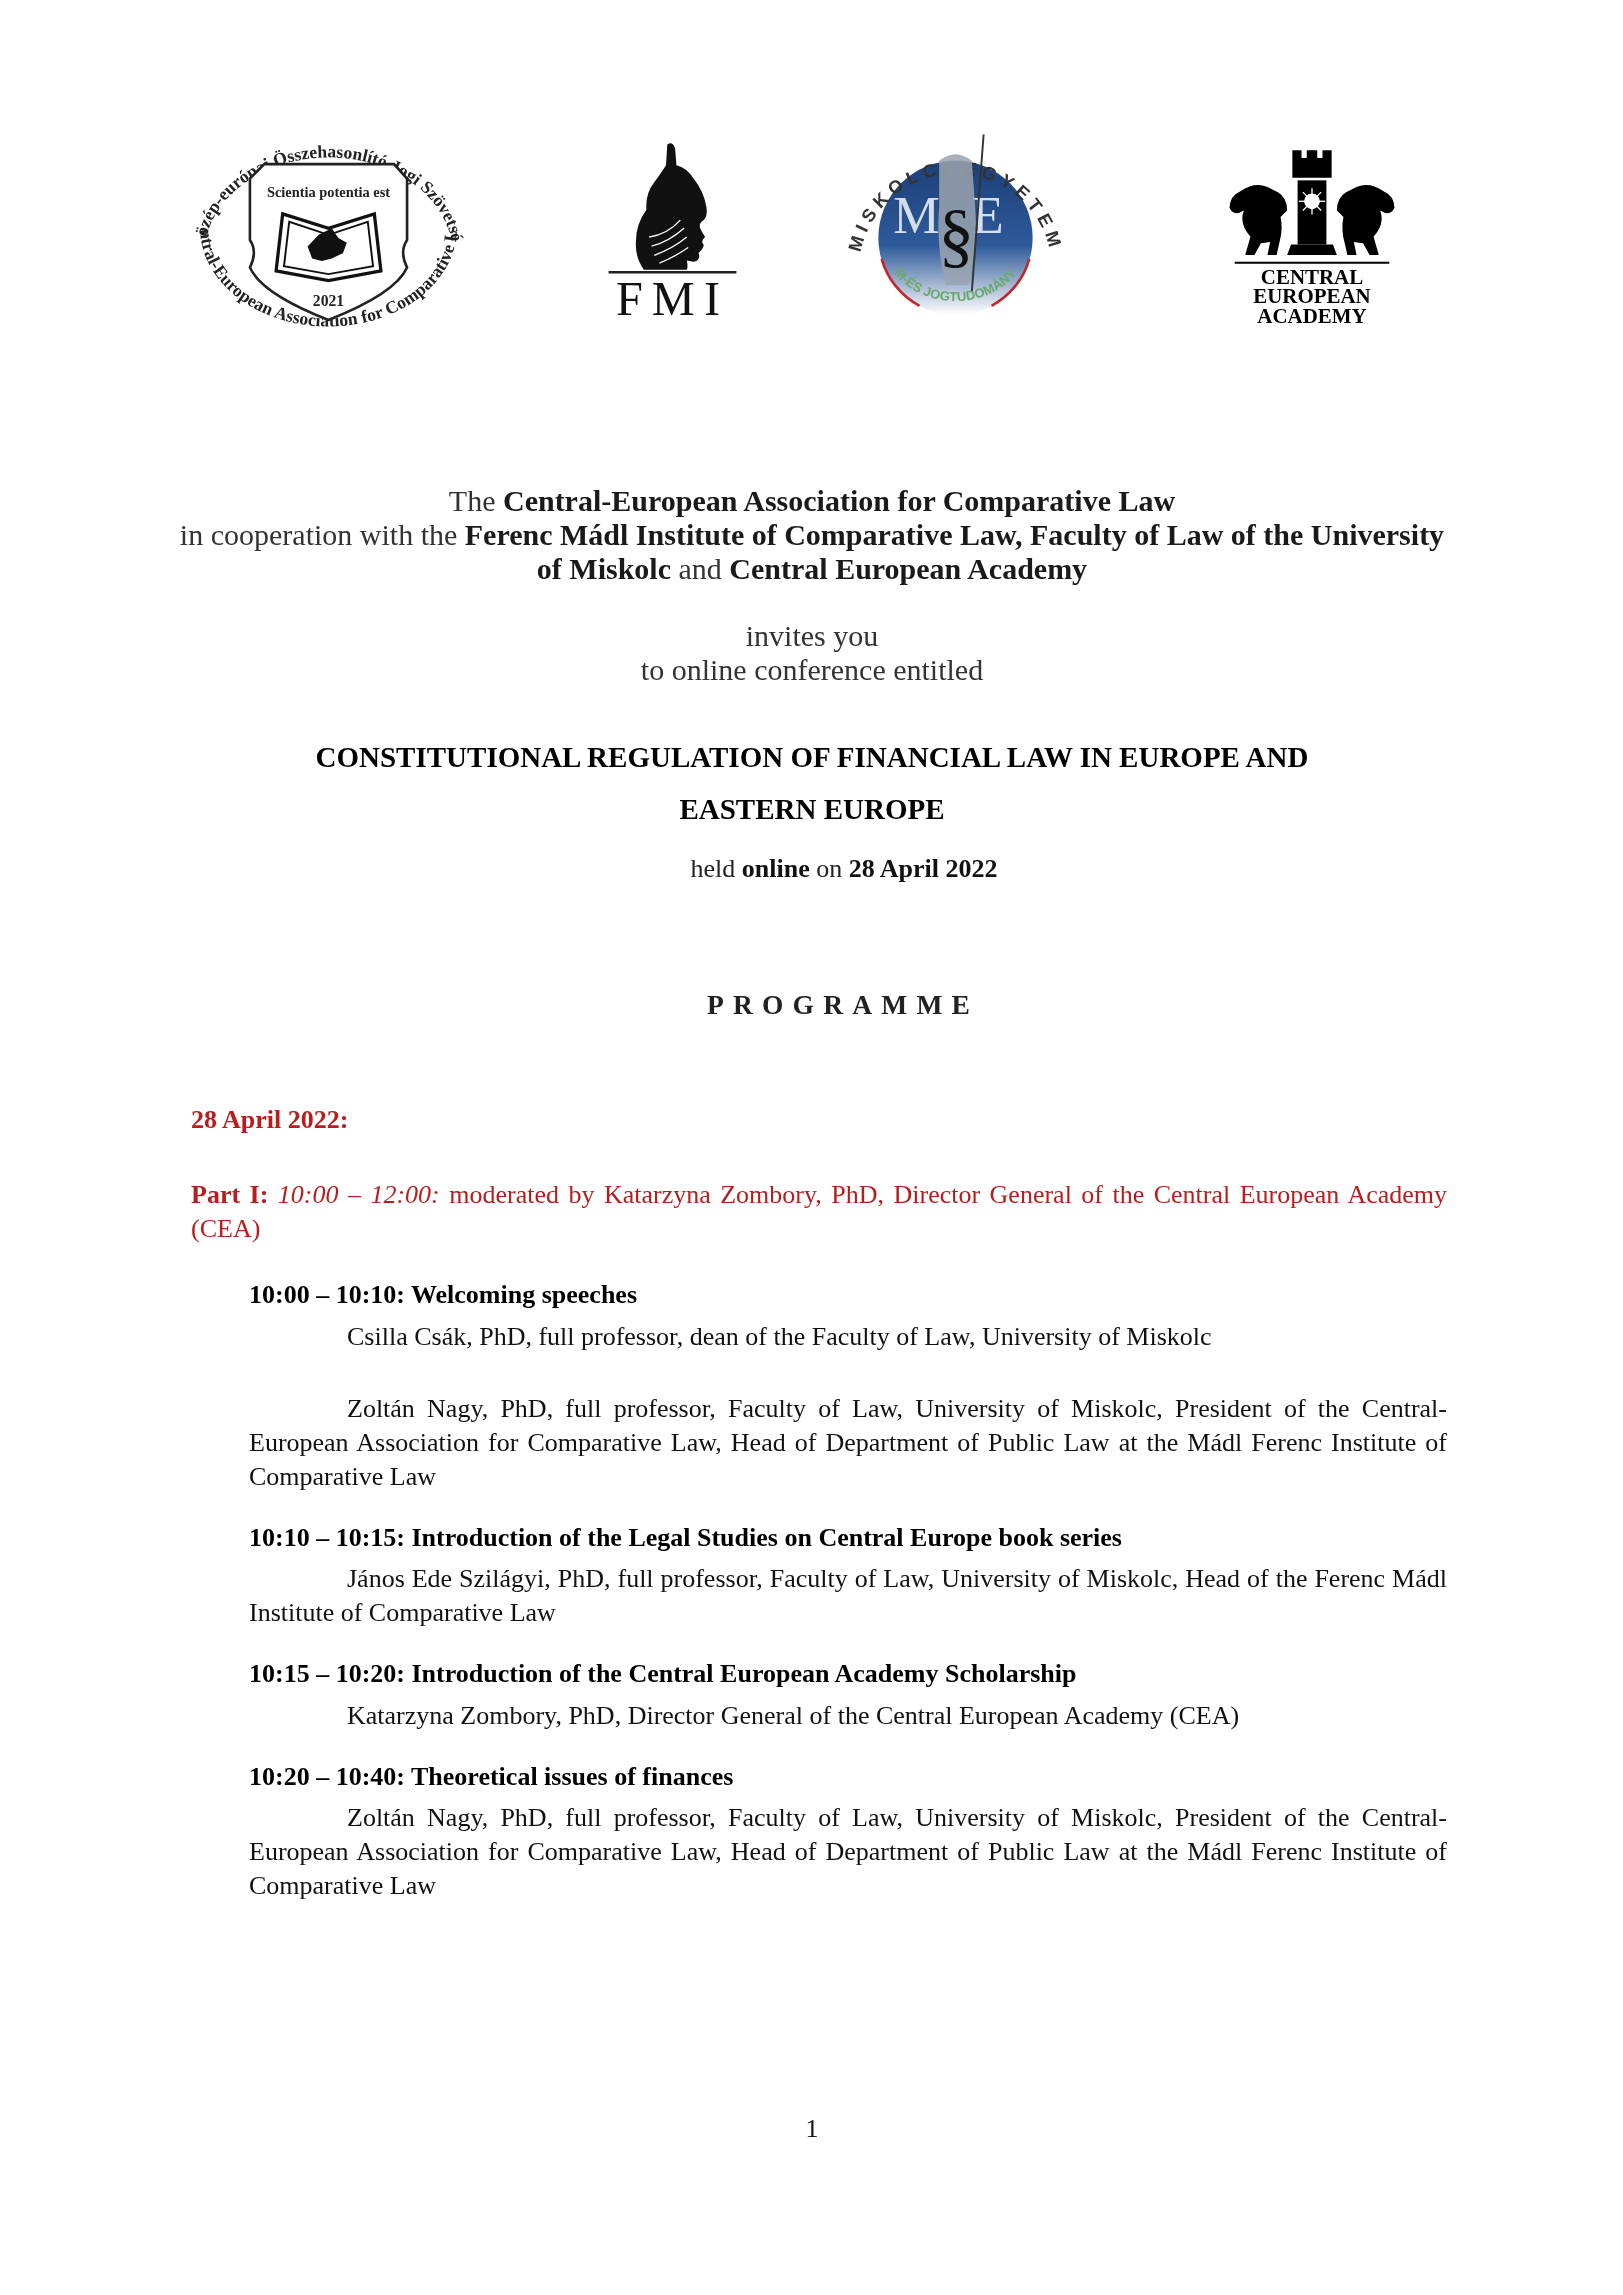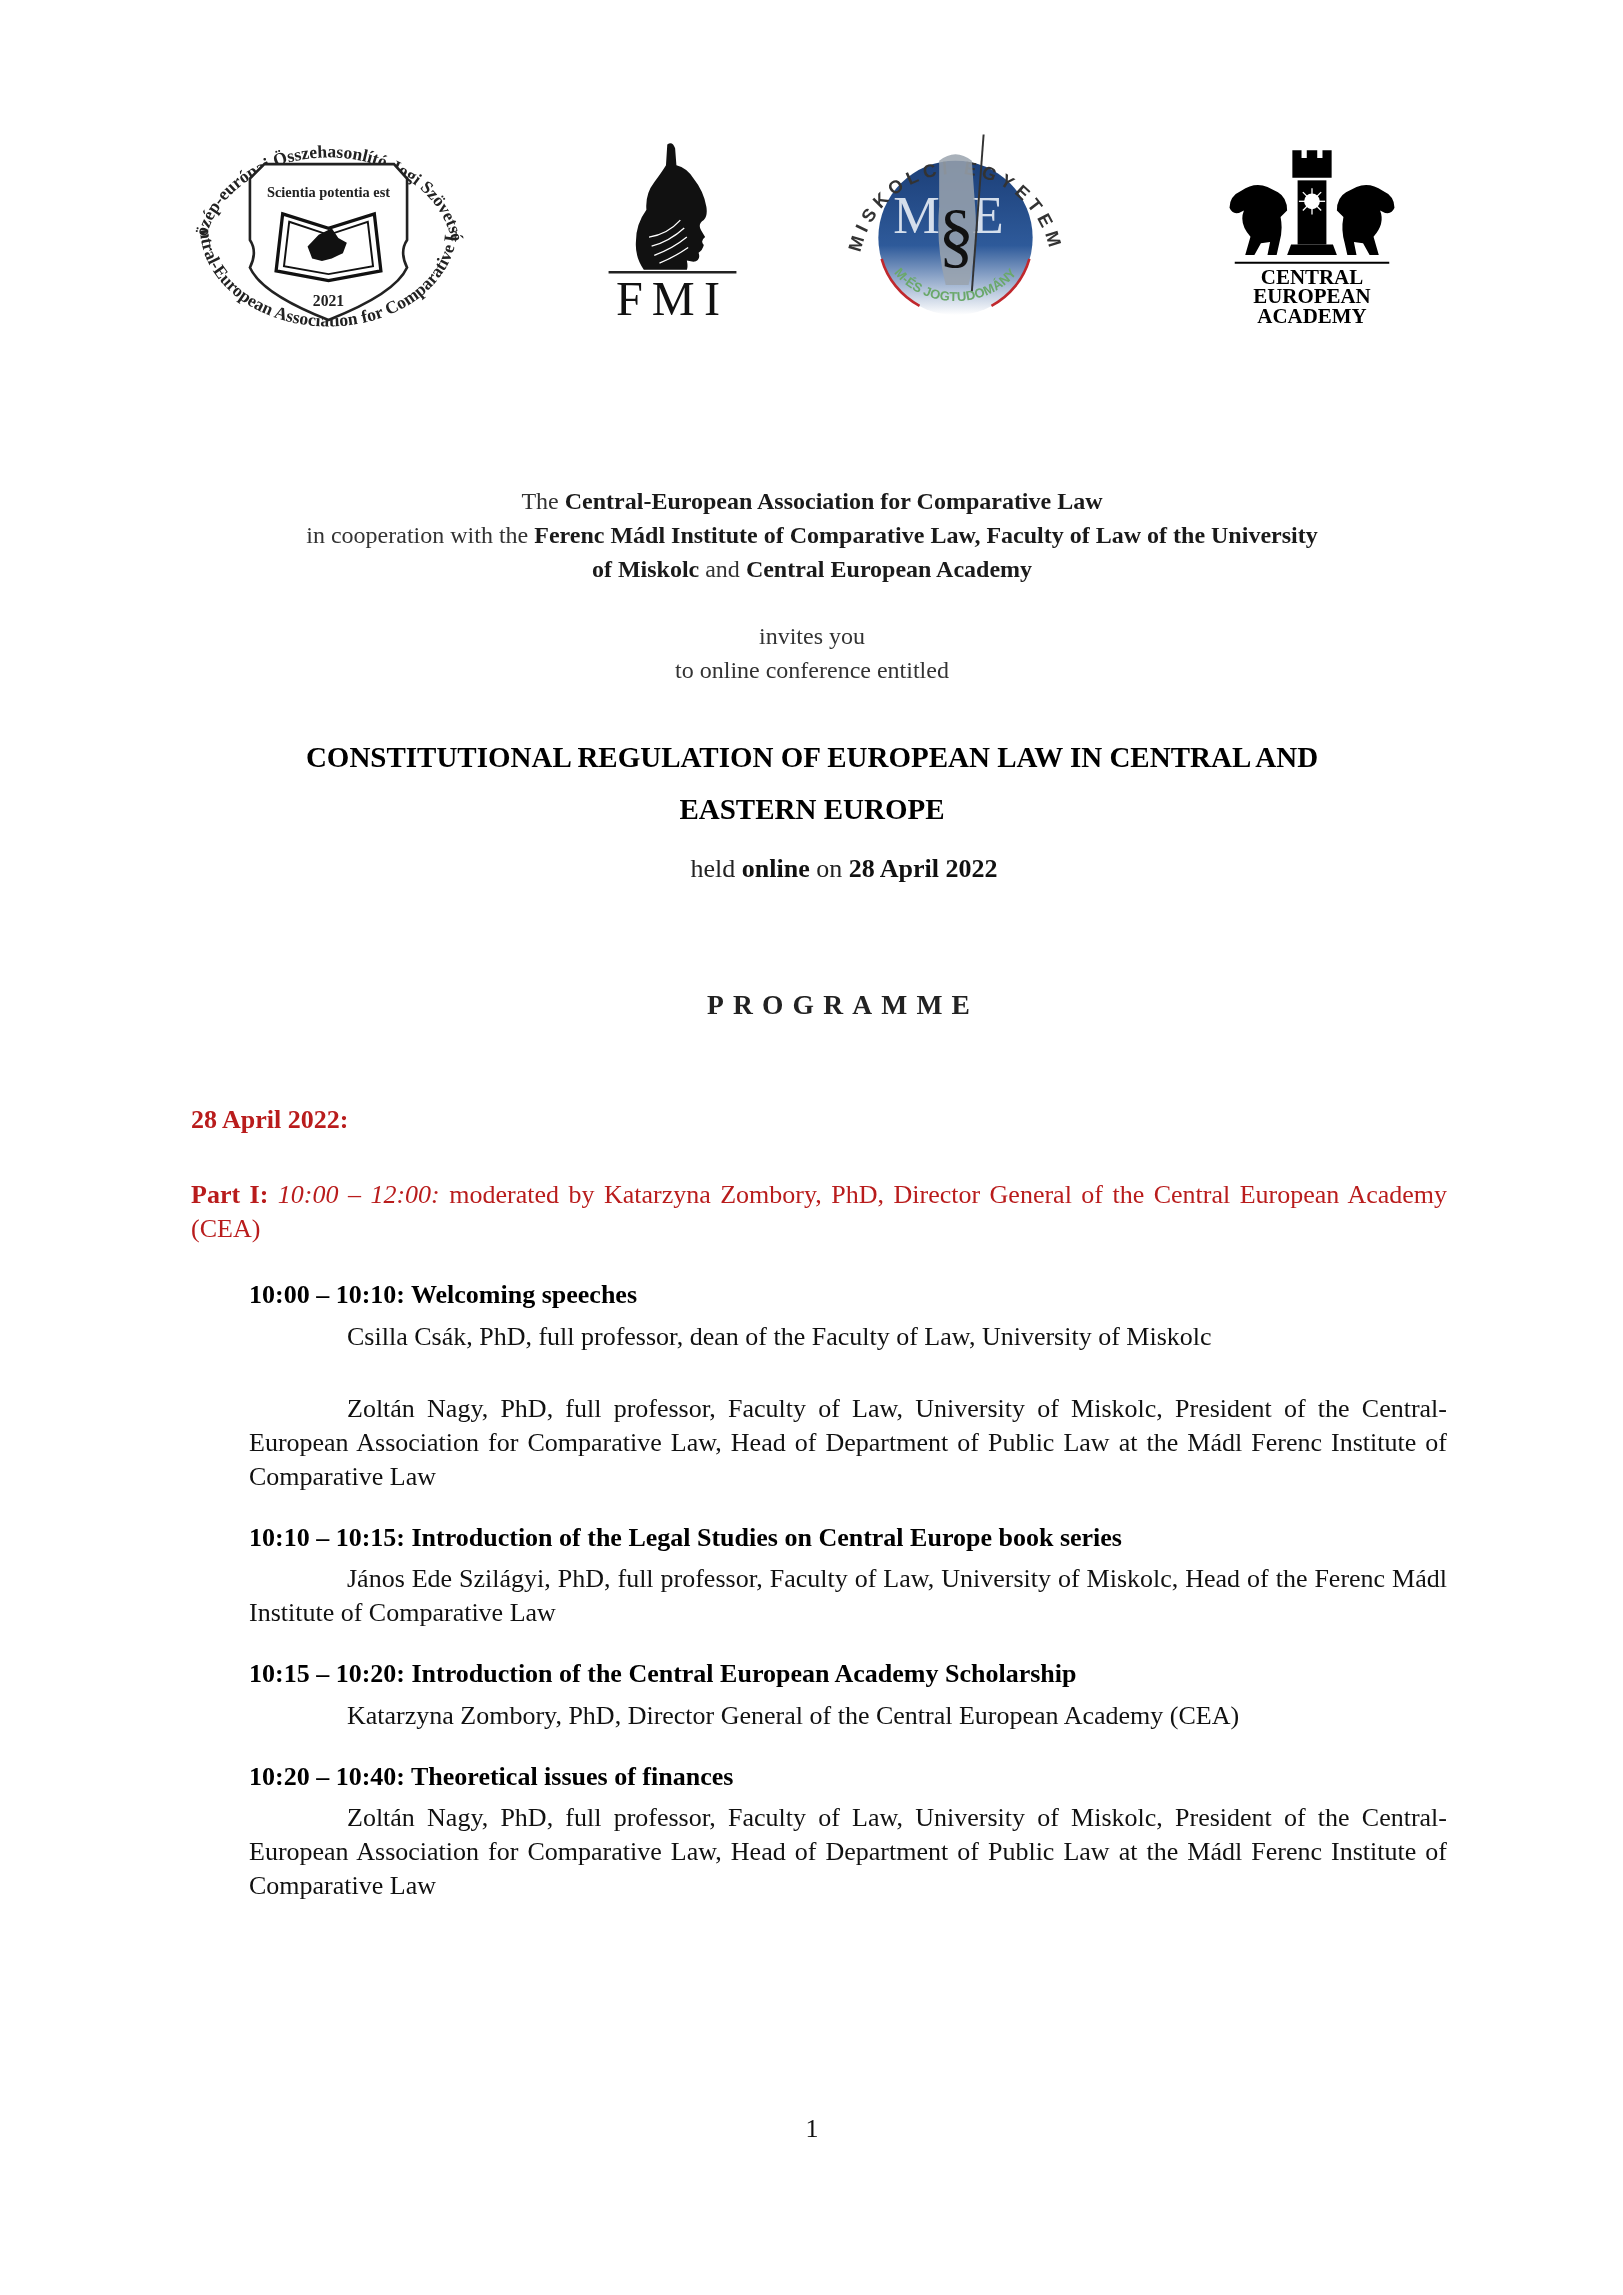--- a/index.html
+++ b/index.html
@@ -9,21 +9,21 @@
 
   
   .logo { position: absolute; }
   #logo-ceacl { left: 191px; top: 130px; width: 275px; height: 207px; }
   #logo-fmi { left: 589px; top: 139px; width: 167px; height: 187px; }
   #logo-mse { left: 841px; top: 128px; width: 229px; height: 204px; }
   #logo-cea { left: 1215px; top: 145px; width: 194px; height: 182px; }
 
   
   .center { position: absolute; left: 0; width: 1624px; text-align: center; }
-  .hdr { font-size: 24px; color: #222; line-height: 34px; }
+  .hdr { font-size: 30px; color: #222; line-height: 34px; }
   .hdr b { font-weight: bold; color: #1a1a1a; }
   .hdr .thin { font-weight: normal; color: #333; }
   #hdr-block { top: 484px; }
   #invite-block { top: 619px; }
 
   .title { font-size: 29px; font-weight: bold; color: #000; line-height: 52px; }
   #title-block { top: 731px; }
   #held-line { top: 852px; font-size: 26px; color: #222; line-height: 34px; padding-left: 32px; }
   #held-line b { color: #111; }
 
@@ -130,21 +130,21 @@
       <b>of Miskolc</b><span class="thin"> and </span><b>Central European Academy</b>
     </div>
   </div>
 
   <div class="center hdr" id="invite-block">
     <div class="thin">invites you</div>
     <div class="thin">to online conference entitled</div>
   </div>
 
   <div class="center title" id="title-block">
-    <div>CONSTITUTIONAL REGULATION OF EUROPEAN LAW IN CENTRAL AND</div>
+    <div>CONSTITUTIONAL REGULATION OF FINANCIAL LAW IN EUROPE AND</div>
     <div>EASTERN EUROPE</div>
   </div>
 
   <div class="center" id="held-line">
     <span>held </span><b>online</b><span> on </span><b>28 April 2022</b>
   </div>
 
   <div class="center" id="programme">PROGRAMME</div>
 
   <div class="body-block" id="date-heading">28 April 2022:</div>

